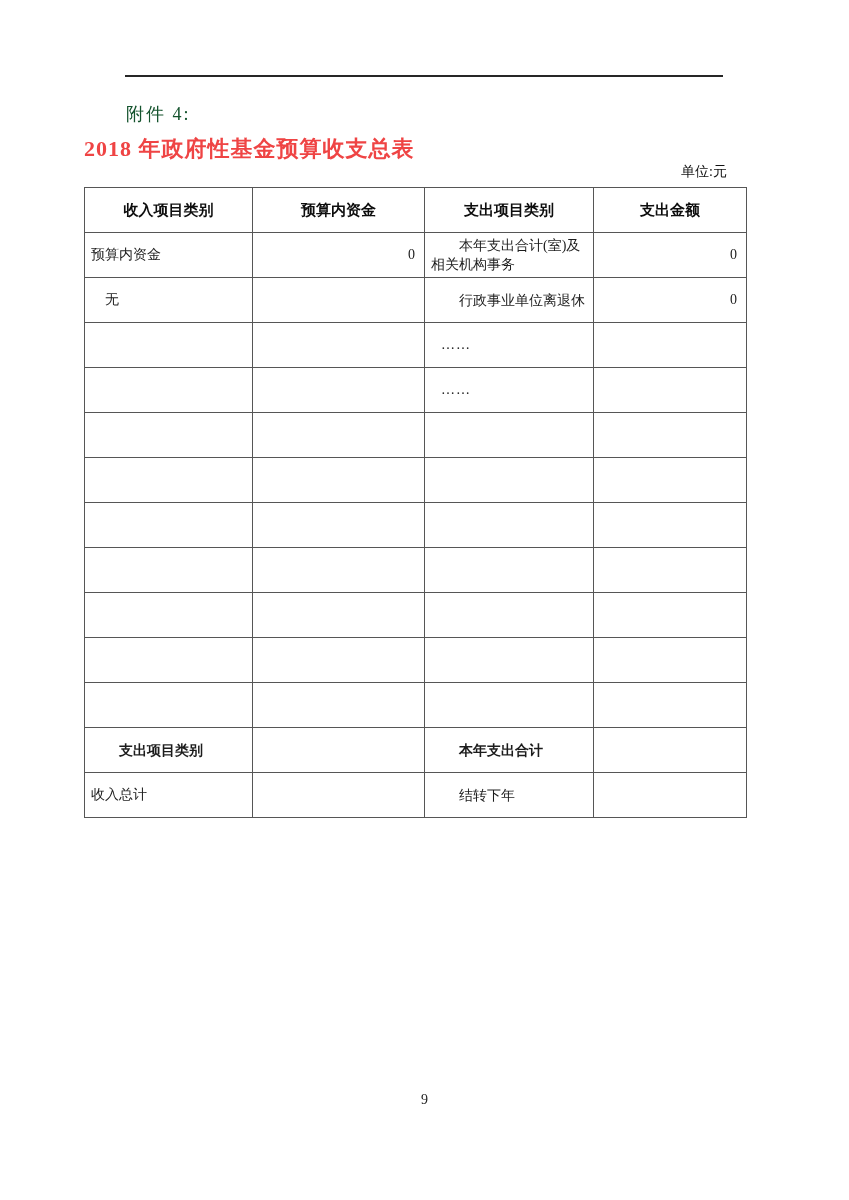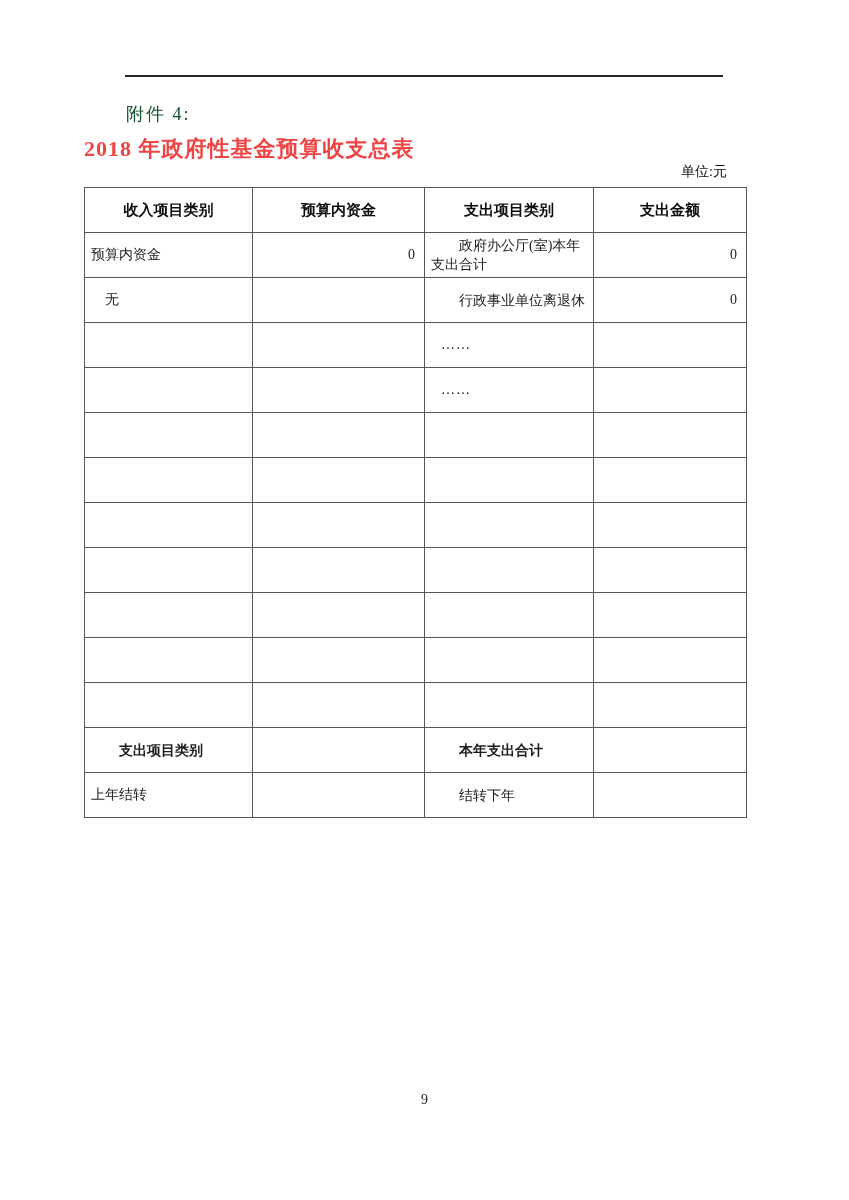--- a/index.html
+++ b/index.html
@@ -85,21 +85,21 @@
         <th>收入项目类别</th>
         <th>预算内资金</th>
         <th>支出项目类别</th>
         <th>支出金额</th>
       </tr>
     </thead>
     <tbody>
       <tr>
         <td class="cat">预算内资金</td>
         <td class="amt">0</td>
-        <td class="cat indent">政府办公厅(室)本年支出合计</td>
+        <td class="cat indent">本年支出合计(室)及相关机构事务</td>
         <td class="amt">0</td>
       </tr>
       <tr>
         <td class="cat wu">无</td>
         <td class="amt"></td>
         <td class="cat indent">行政事业单位离退休</td>
         <td class="amt">0</td>
       </tr>
       <tr>
         <td class="cat"></td>
@@ -155,21 +155,21 @@
         <td class="cat"></td>
         <td class="amt"></td>
       </tr>
       <tr>
         <td class="cat indent bold">支出项目类别</td>
         <td class="amt"></td>
         <td class="cat indent bold">本年支出合计</td>
         <td class="amt"></td>
       </tr>
       <tr>
-        <td class="cat">上年结转</td>
+        <td class="cat">收入总计</td>
         <td class="amt"></td>
         <td class="cat indent">结转下年</td>
         <td class="amt"></td>
       </tr>
     </tbody>
   </table>
 
   <div class="page-number">9</div>
 
 </div>

